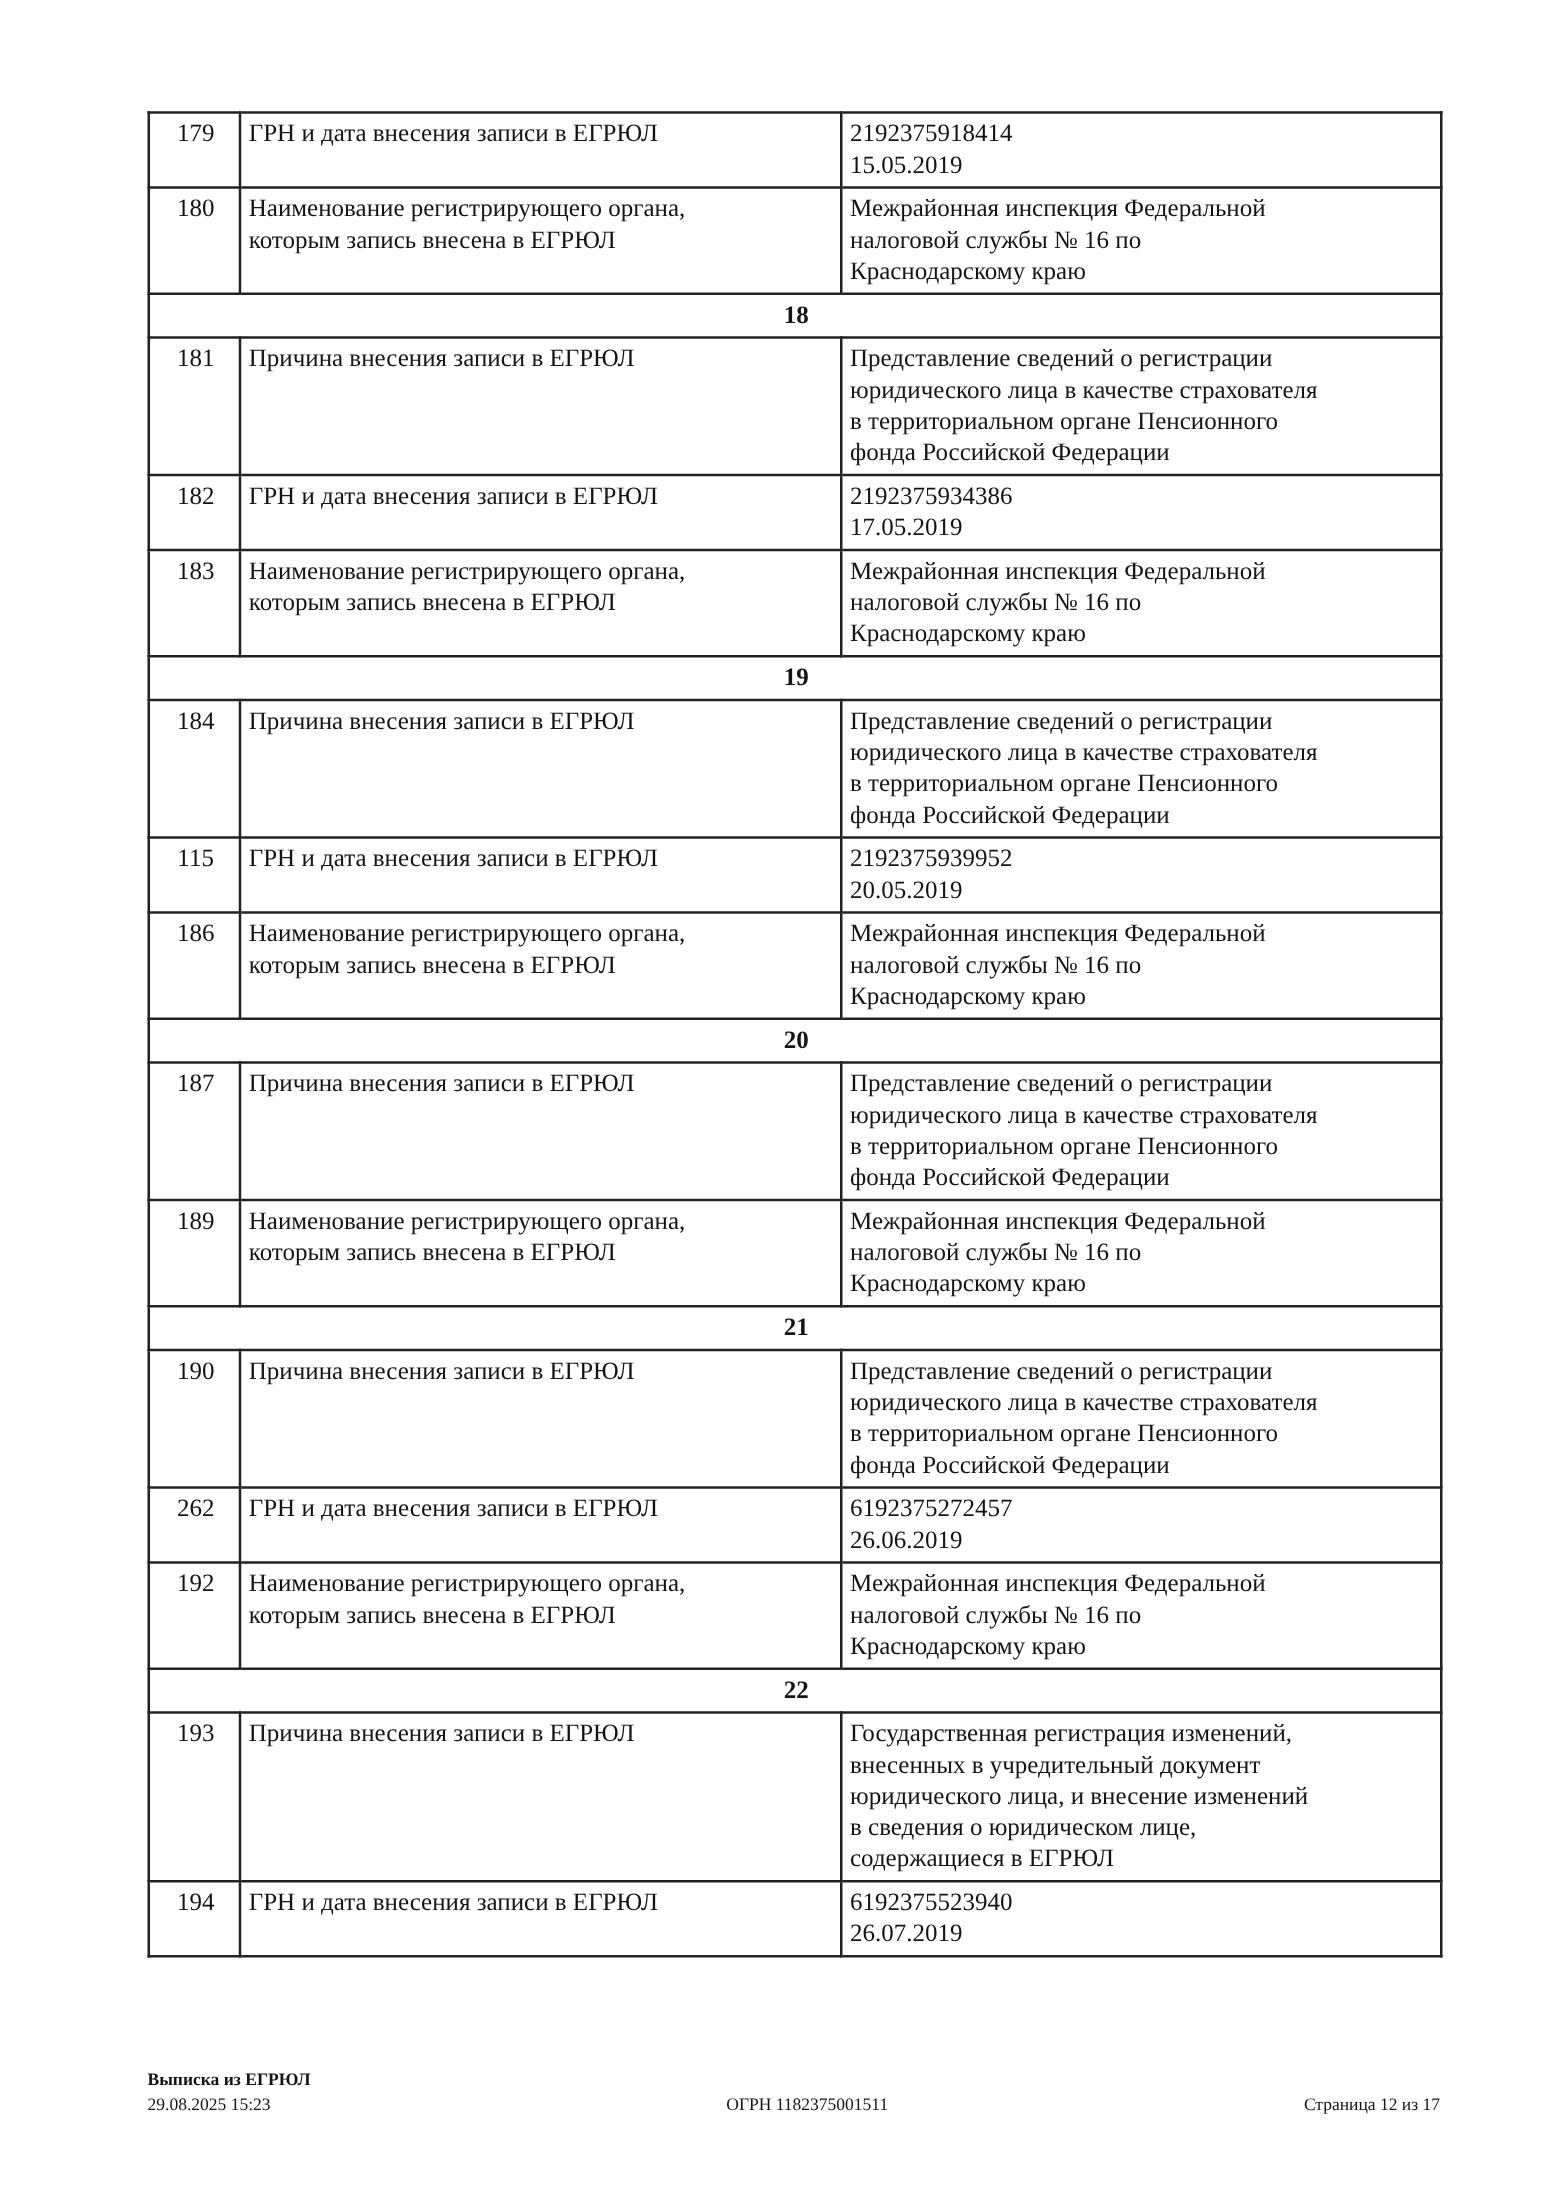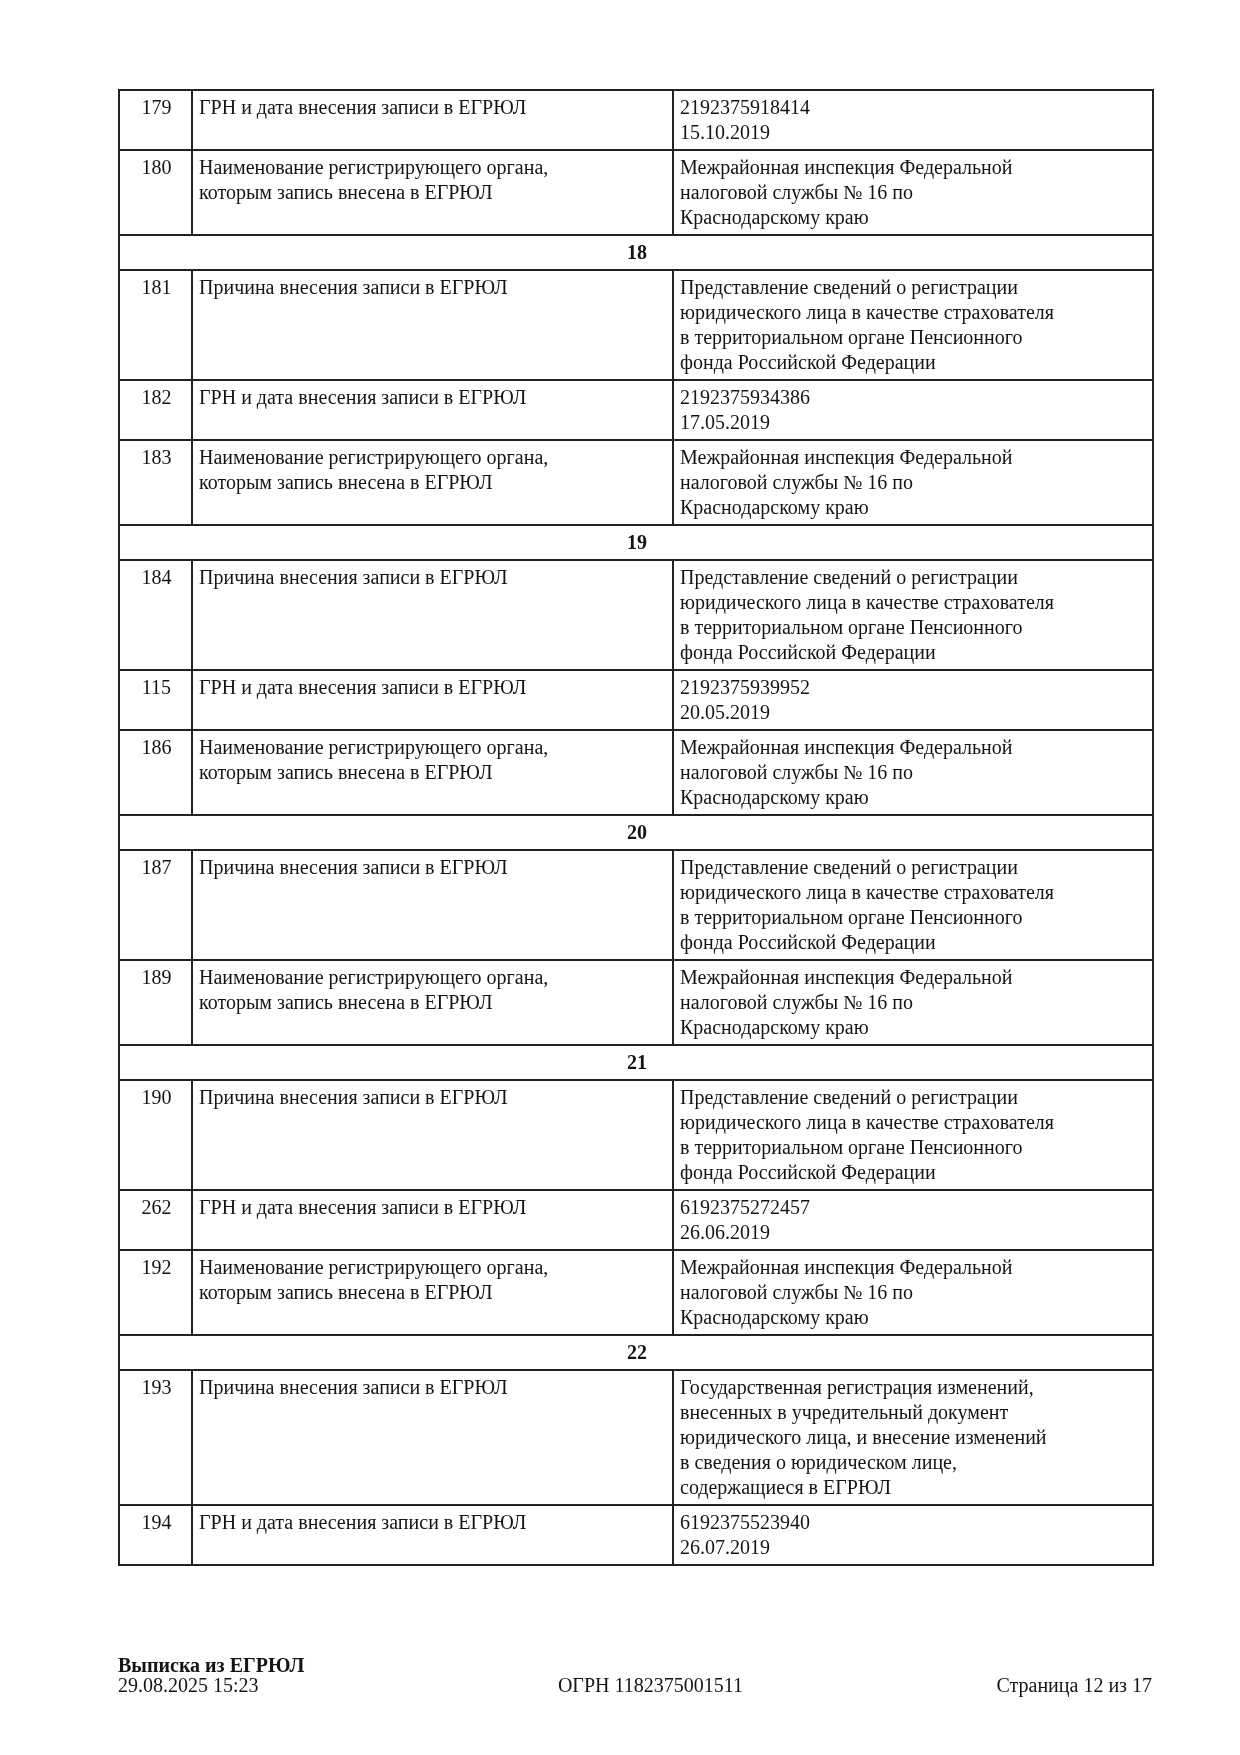--- a/index.html
+++ b/index.html
@@ -54,21 +54,21 @@
     margin-top: 24px;
   }
   .footer {
     position: absolute;
     left: 118px;
     top: 1655px;
     width: 1034px;
     display: flex;
     justify-content: space-between;
     align-items: flex-end;
-    font-size: 20px;
+    font-size: 14px;
     line-height: 20px;
   }
   .footer-doc-type {
     font-weight: bold;
   }
   .footer-center, .footer-right {
     white-space: nowrap;
     text-align: center;
   }
 </style>
@@ -81,21 +81,21 @@
     <colgroup>
       <col style="width:73px">
       <col style="width:481px">
       <col style="width:480px">
     </colgroup>
     <tbody id="table-body">
         <tr>
           <td class="row-number-cell">179</td>
           <td class="field-label-cell">ГРН и дата внесения записи в ЕГРЮЛ</td>
           <td class="field-value-cell">2192375918414
-15.10.2019</td>
+15.05.2019</td>
         </tr>
         <tr>
           <td class="row-number-cell">180</td>
           <td class="field-label-cell">Наименование регистрирующего органа,
 которым запись внесена в ЕГРЮЛ</td>
           <td class="field-value-cell">Межрайонная инспекция Федеральной
 налоговой службы № 16 по
 Краснодарскому краю</td>
         </tr>
         <tr>

